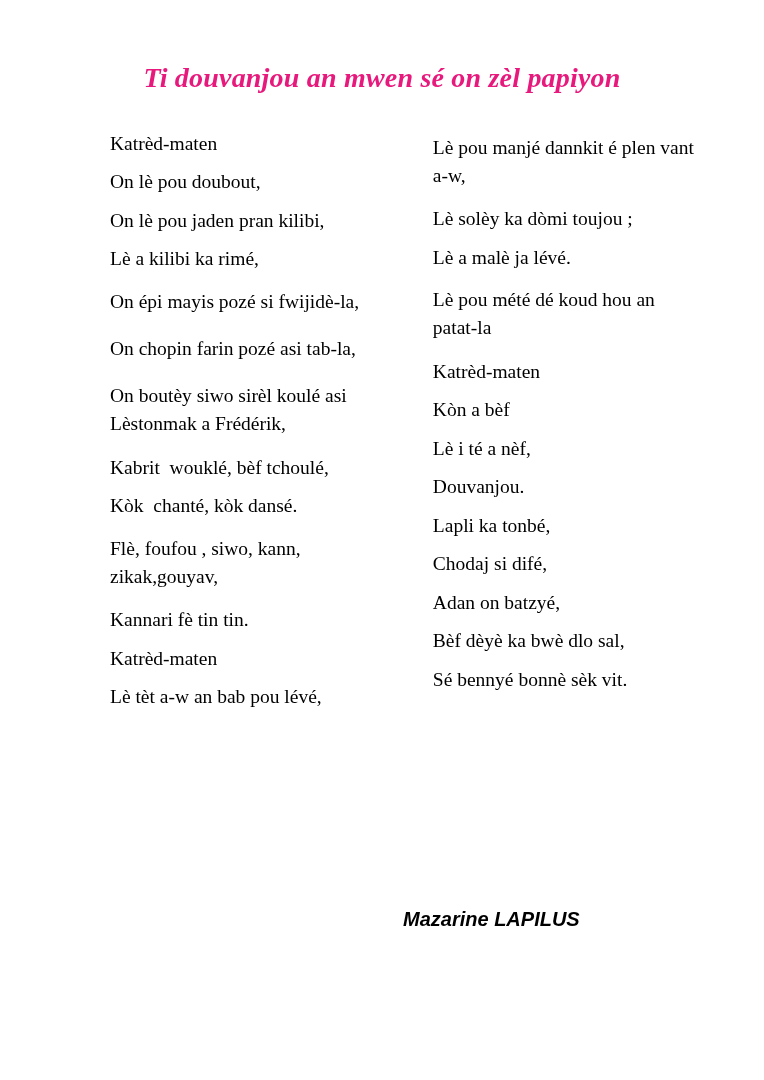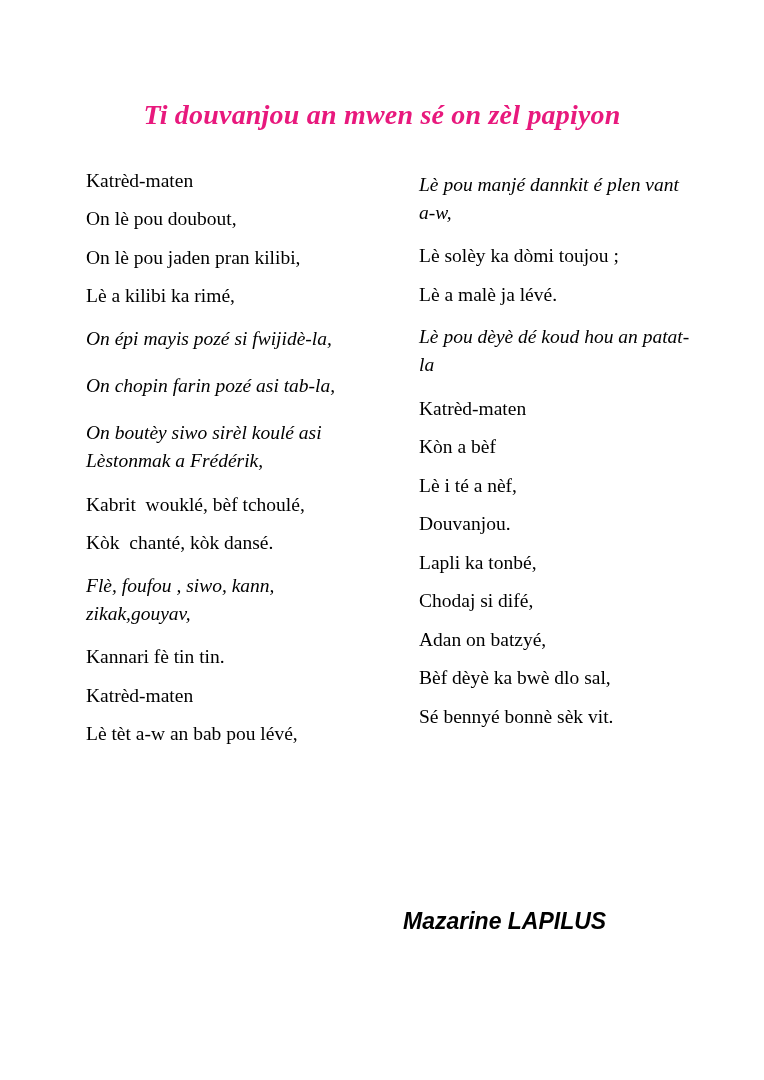--- a/index.html
+++ b/index.html
@@ -15,33 +15,33 @@
     overflow: hidden;
   }
   .page {
     position: relative;
     width: 764px;
     height: 1080px;
     box-sizing: border-box;
   }
   .title {
     margin: 0;
-    padding: 95px 90px 0 90px;
+    padding: 58px 90px 0 90px;
     text-align: center;
     color: #e8197d;
     font-family: "Liberation Serif", serif;
     font-style: italic;
     font-weight: bold;
     font-size: 28px;
     line-height: 1.45;
     letter-spacing: 0.2px;
   }
   .columns {
     display: flex;
-    padding: 35px 60px 0 56px;
+    padding: 35px 60px 0 80px;
     box-sizing: border-box;
   }
   .col {
     box-sizing: border-box;
   }
   .col-left {
     width: 320px;
     padding-left: 30px;
   }
   .col-right {
@@ -49,33 +49,32 @@
     padding-left: 43px;
   }
   .line {
     font-size: 19.5px;
     line-height: 1.0;
     margin-bottom: 19px;
     white-space: pre-wrap;
   }
   .line.wrap {
     line-height: 1.45;
-    font-style: italic;
   }
   .author {
     position: absolute;
     left: 0;
     top: 908px;
     width: 764px;
     padding-left: 403px;
     box-sizing: border-box;
     font-family: "Liberation Sans", sans-serif;
     font-weight: bold;
     font-style: italic;
-    font-size: 23px;
+    font-size: 20px;
     color: #000000;
   }
 </style>
 </head>
 <body>
 
 <div class="page">
 
   <h1 class="title">Ti douvanjou an mwen sé on zèl papiyon</h1>
 
@@ -94,21 +93,21 @@
       <div class="line wrap">Flè, foufou , siwo, kann, zikak,gouyav,</div>
       <div class="line">Kannari fè tin tin.</div>
       <div class="line">Katrèd-maten</div>
       <div class="line">Lè tèt a-w an bab pou lévé,</div>
     </div>
 
     <div class="col col-right">
       <div class="line wrap">Lè pou manjé dannkit é plen vant a-w,</div>
       <div class="line">Lè solèy ka dòmi toujou ;</div>
       <div class="line">Lè a malè ja lévé.</div>
-      <div class="line wrap">Lè pou dèyè dé koud hou an patat-la</div>
+      <div class="line wrap">Lè pou mété dé koud hou an patat-la</div>
       <div class="line">Katrèd-maten</div>
       <div class="line">Kòn a bèf</div>
       <div class="line">Lè i té a nèf,</div>
       <div class="line">Douvanjou.</div>
       <div class="line">Lapli ka tonbé,</div>
       <div class="line">Chodaj si difé,</div>
       <div class="line">Adan on batzyé,</div>
       <div class="line">Bèf dèyè ka bwè dlo sal,</div>
       <div class="line">Sé bennyé bonnè sèk vit.</div>
     </div>

